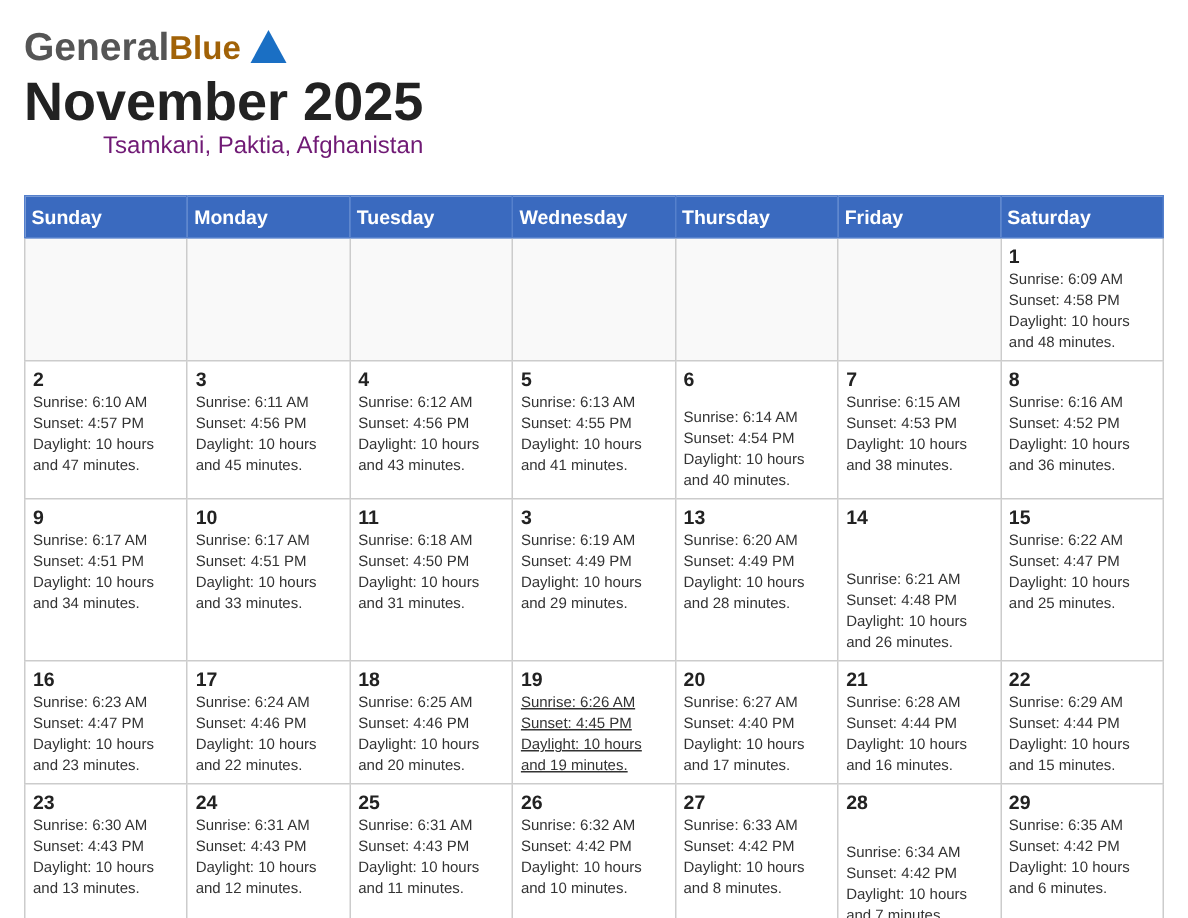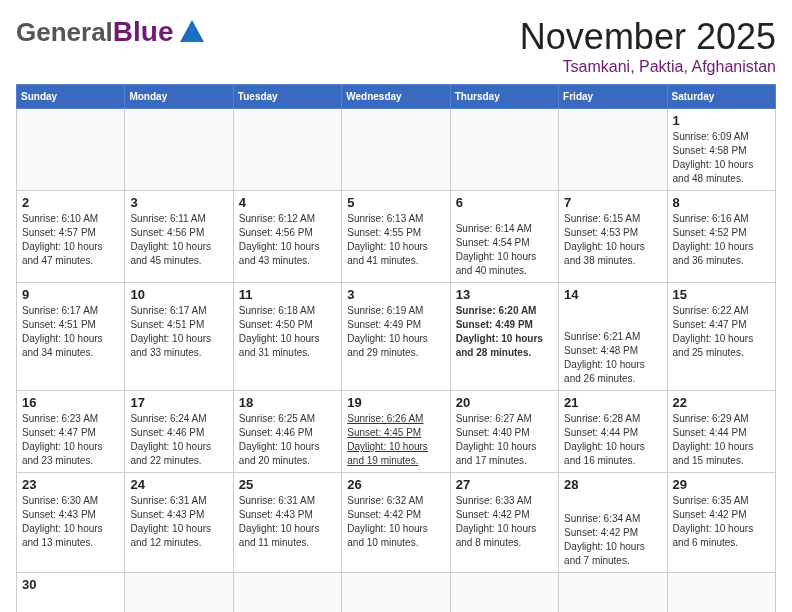--- a/index.html
+++ b/index.html
@@ -7,43 +7,44 @@
       font-family: Arial, sans-serif;
       background: #fff;
       width: 792px;
       min-height: 612px;
       padding: 16px;
     }
     .header-area {
       display: flex;
       justify-content: space-between;
       align-items: flex-start;
-      margin-bottom: 8px;
+      margin-bottom: 23px;
+      flex-direction: column;
     }
     .title-area {
       text-align: right;
     }
     .month-title {
       font-size: 36px;
-      font-weight: normal;
+      font-weight: bold;
       color: #222;
     }
     .subtitle {
       font-size: 16px;
       color: #701a75;
     }
     .calendar {
       width: 100%;
       border-collapse: collapse;
       border: 1px solid #ccc;
     }
     .calendar th {
       background: #3a6abf;
       color: #fff;
-      font-size: 10px;
+      font-size: 13px;
       font-weight: bold;
       padding: 6px 4px;
       text-align: left;
       border: 1px solid #5580cc;
     }
     .calendar td {
       vertical-align: top;
       width: calc(100%/7);
       min-height: 80px;
       border: 1px solid #ccc;
@@ -72,21 +73,21 @@
       align-items: flex-start;
     }
   </style>
 </head>
 <body>
 
 <div class="header-area">
   <div class="logo-wrapper">
     <div style="display:flex;align-items:center;">
       <span style="font-size:26px;font-weight:bold;color:#555;">General</span>
-      <span style="font-size:28px;font-weight:bold;color:#701a75;">Blue</span>
+      <span style="font-size:22px;font-weight:bold;color:#a16207;">Blue</span>
       <svg width="28" height="28" viewBox="0 0 28 28" style="margin-left:4px;">
         <polygon points="14,2 26,24 2,24" fill="#1a6fc4"></polygon>
       </svg>
     </div>
   </div>
   <div class="title-area">
     <div class="month-title">November 2025</div>
     <div class="subtitle">Tsamkani, Paktia, Afghanistan</div>
   </div>
 </div>
@@ -194,21 +195,21 @@
         </td>
         <td>
           <span class="day-number">3</span>
           <div class="day-info" style="white-space: pre-line;">Sunrise: 6:19 AM
 Sunset: 4:49 PM
 Daylight: 10 hours
 and 29 minutes.</div>
         </td>
         <td>
           <span class="day-number">13</span>
-          <div class="day-info" style="white-space: pre-line; font-weight: bold;">Sunrise: 6:20 AM
+          <div class="day-info" style="white-space: pre-line;">Sunrise: 6:20 AM
 Sunset: 4:49 PM
 Daylight: 10 hours
 and 28 minutes.</div>
         </td>
         <td>
           <span class="day-number">14</span>
           <div class="day-info" style="white-space: pre-line; margin-top: 28px;">Sunrise: 6:21 AM
 Sunset: 4:48 PM
 Daylight: 10 hours
 and 26 minutes.</div>

